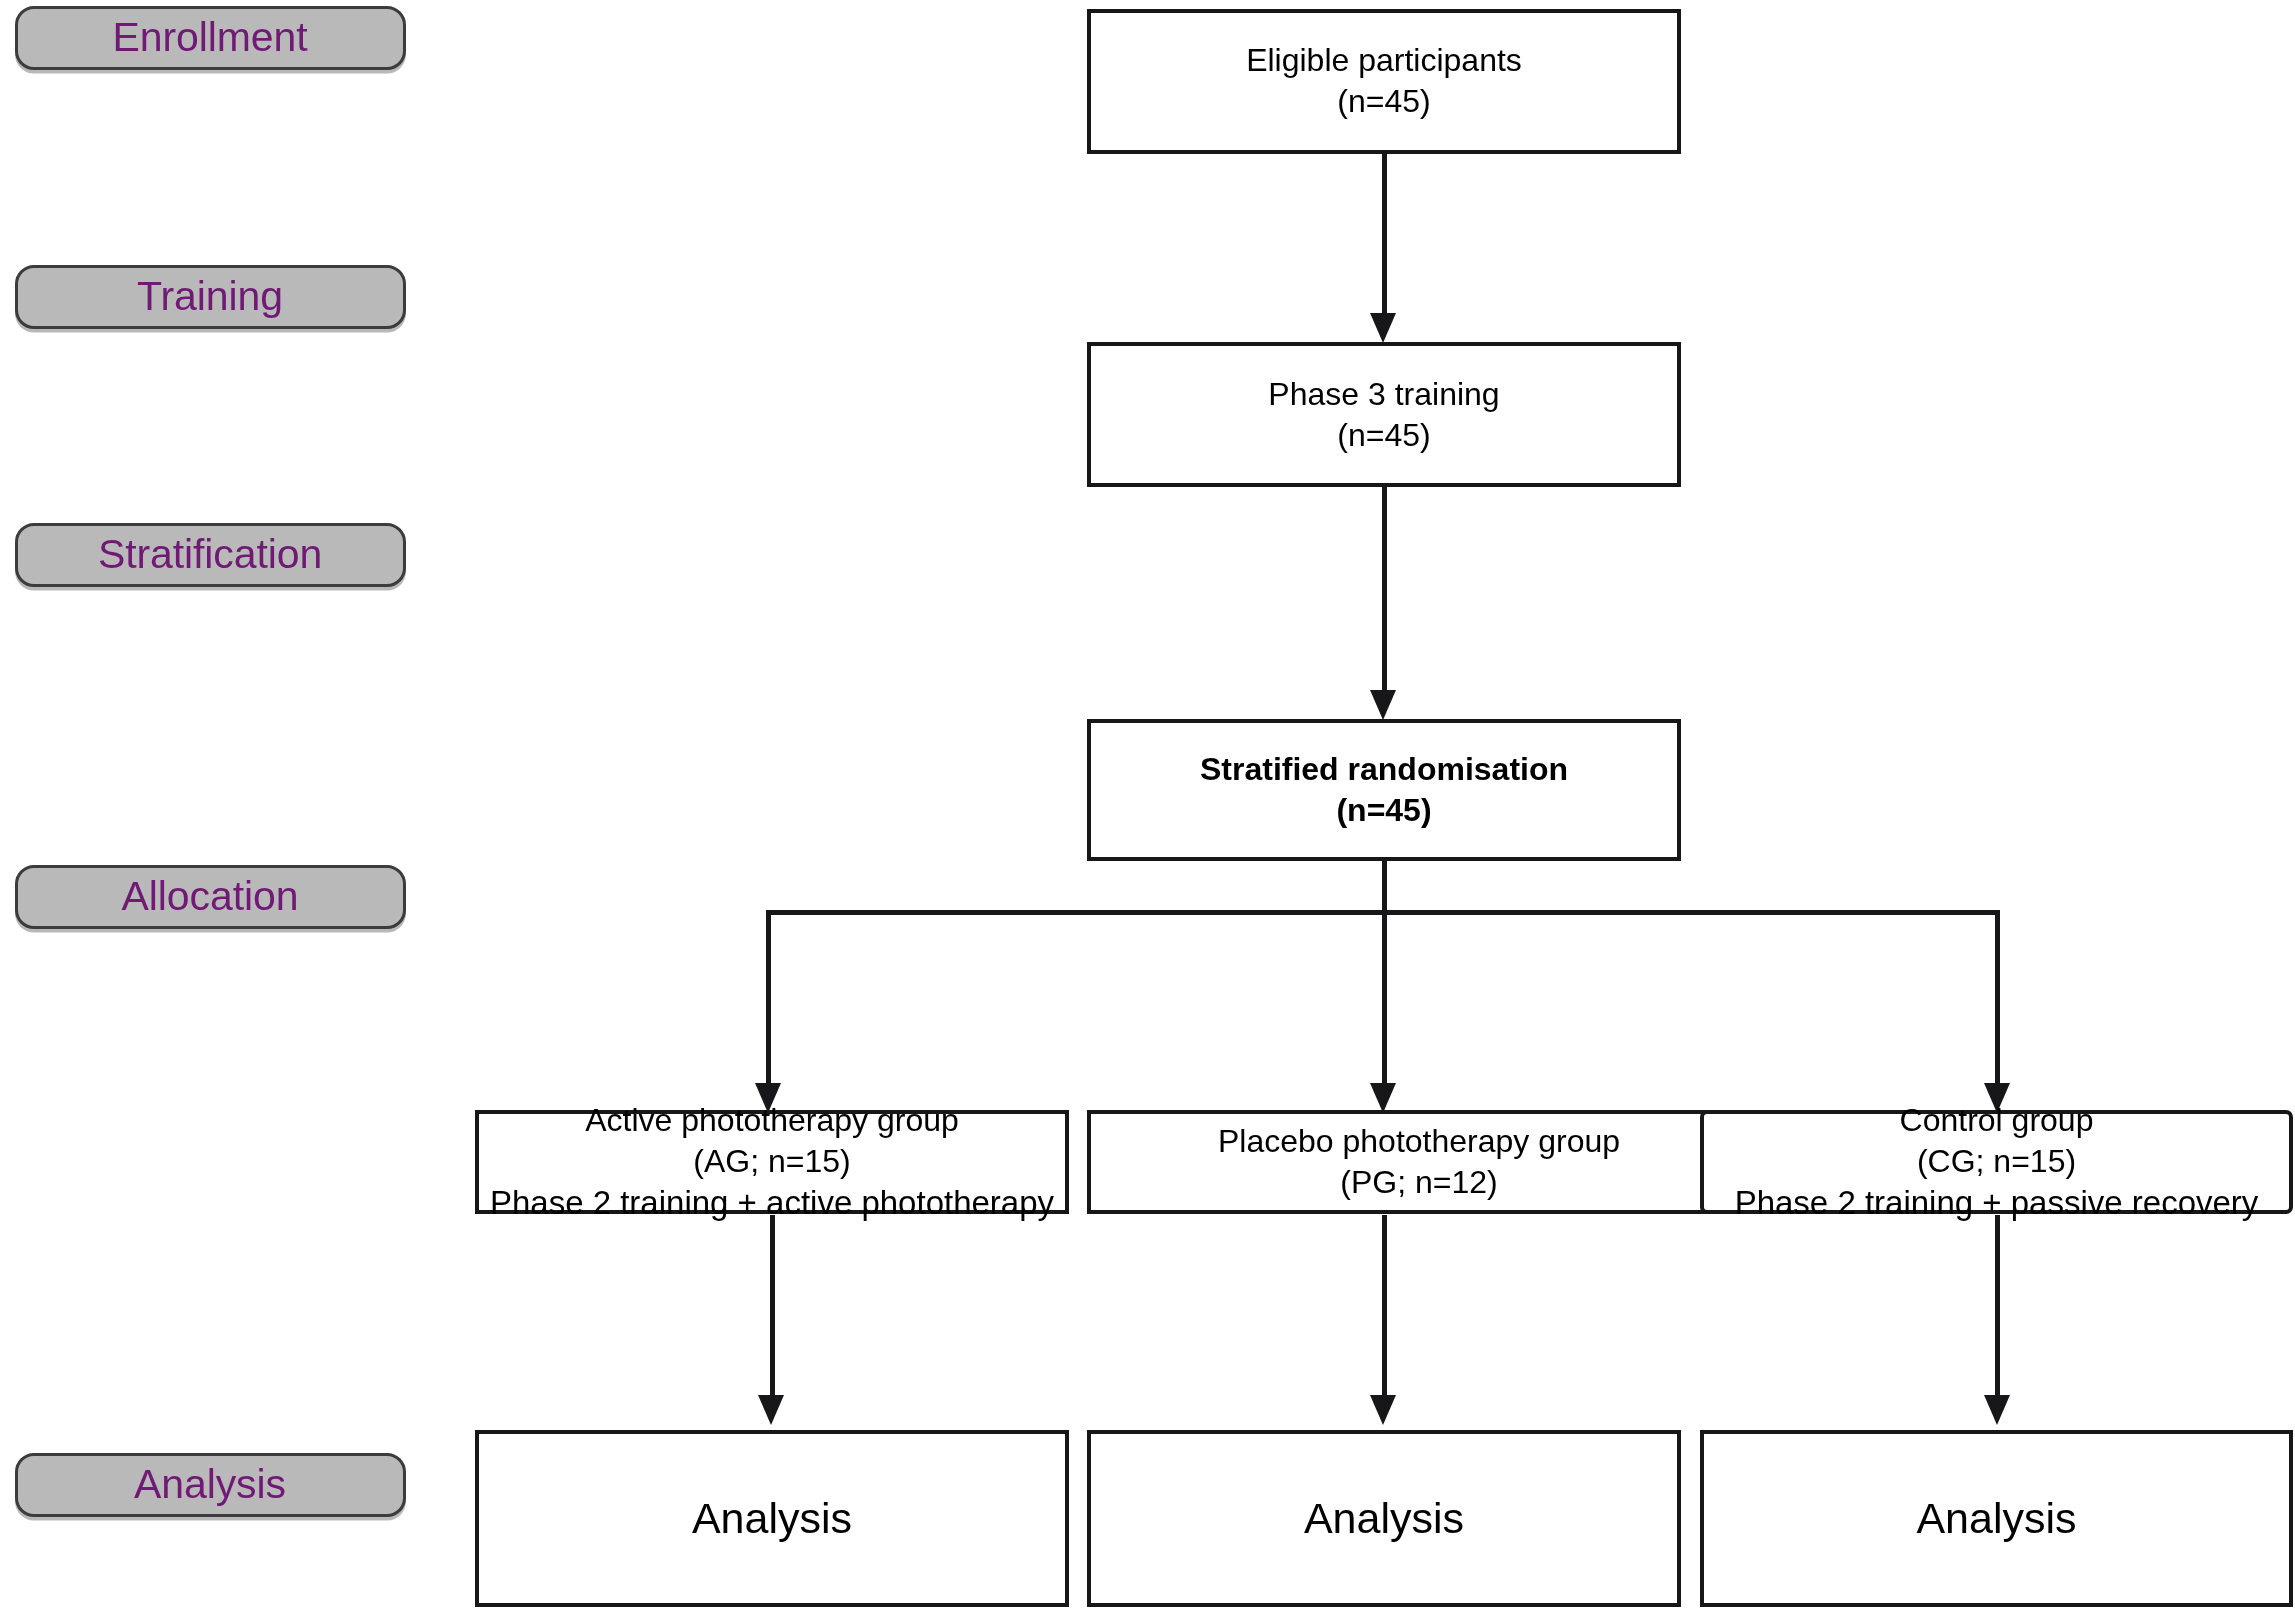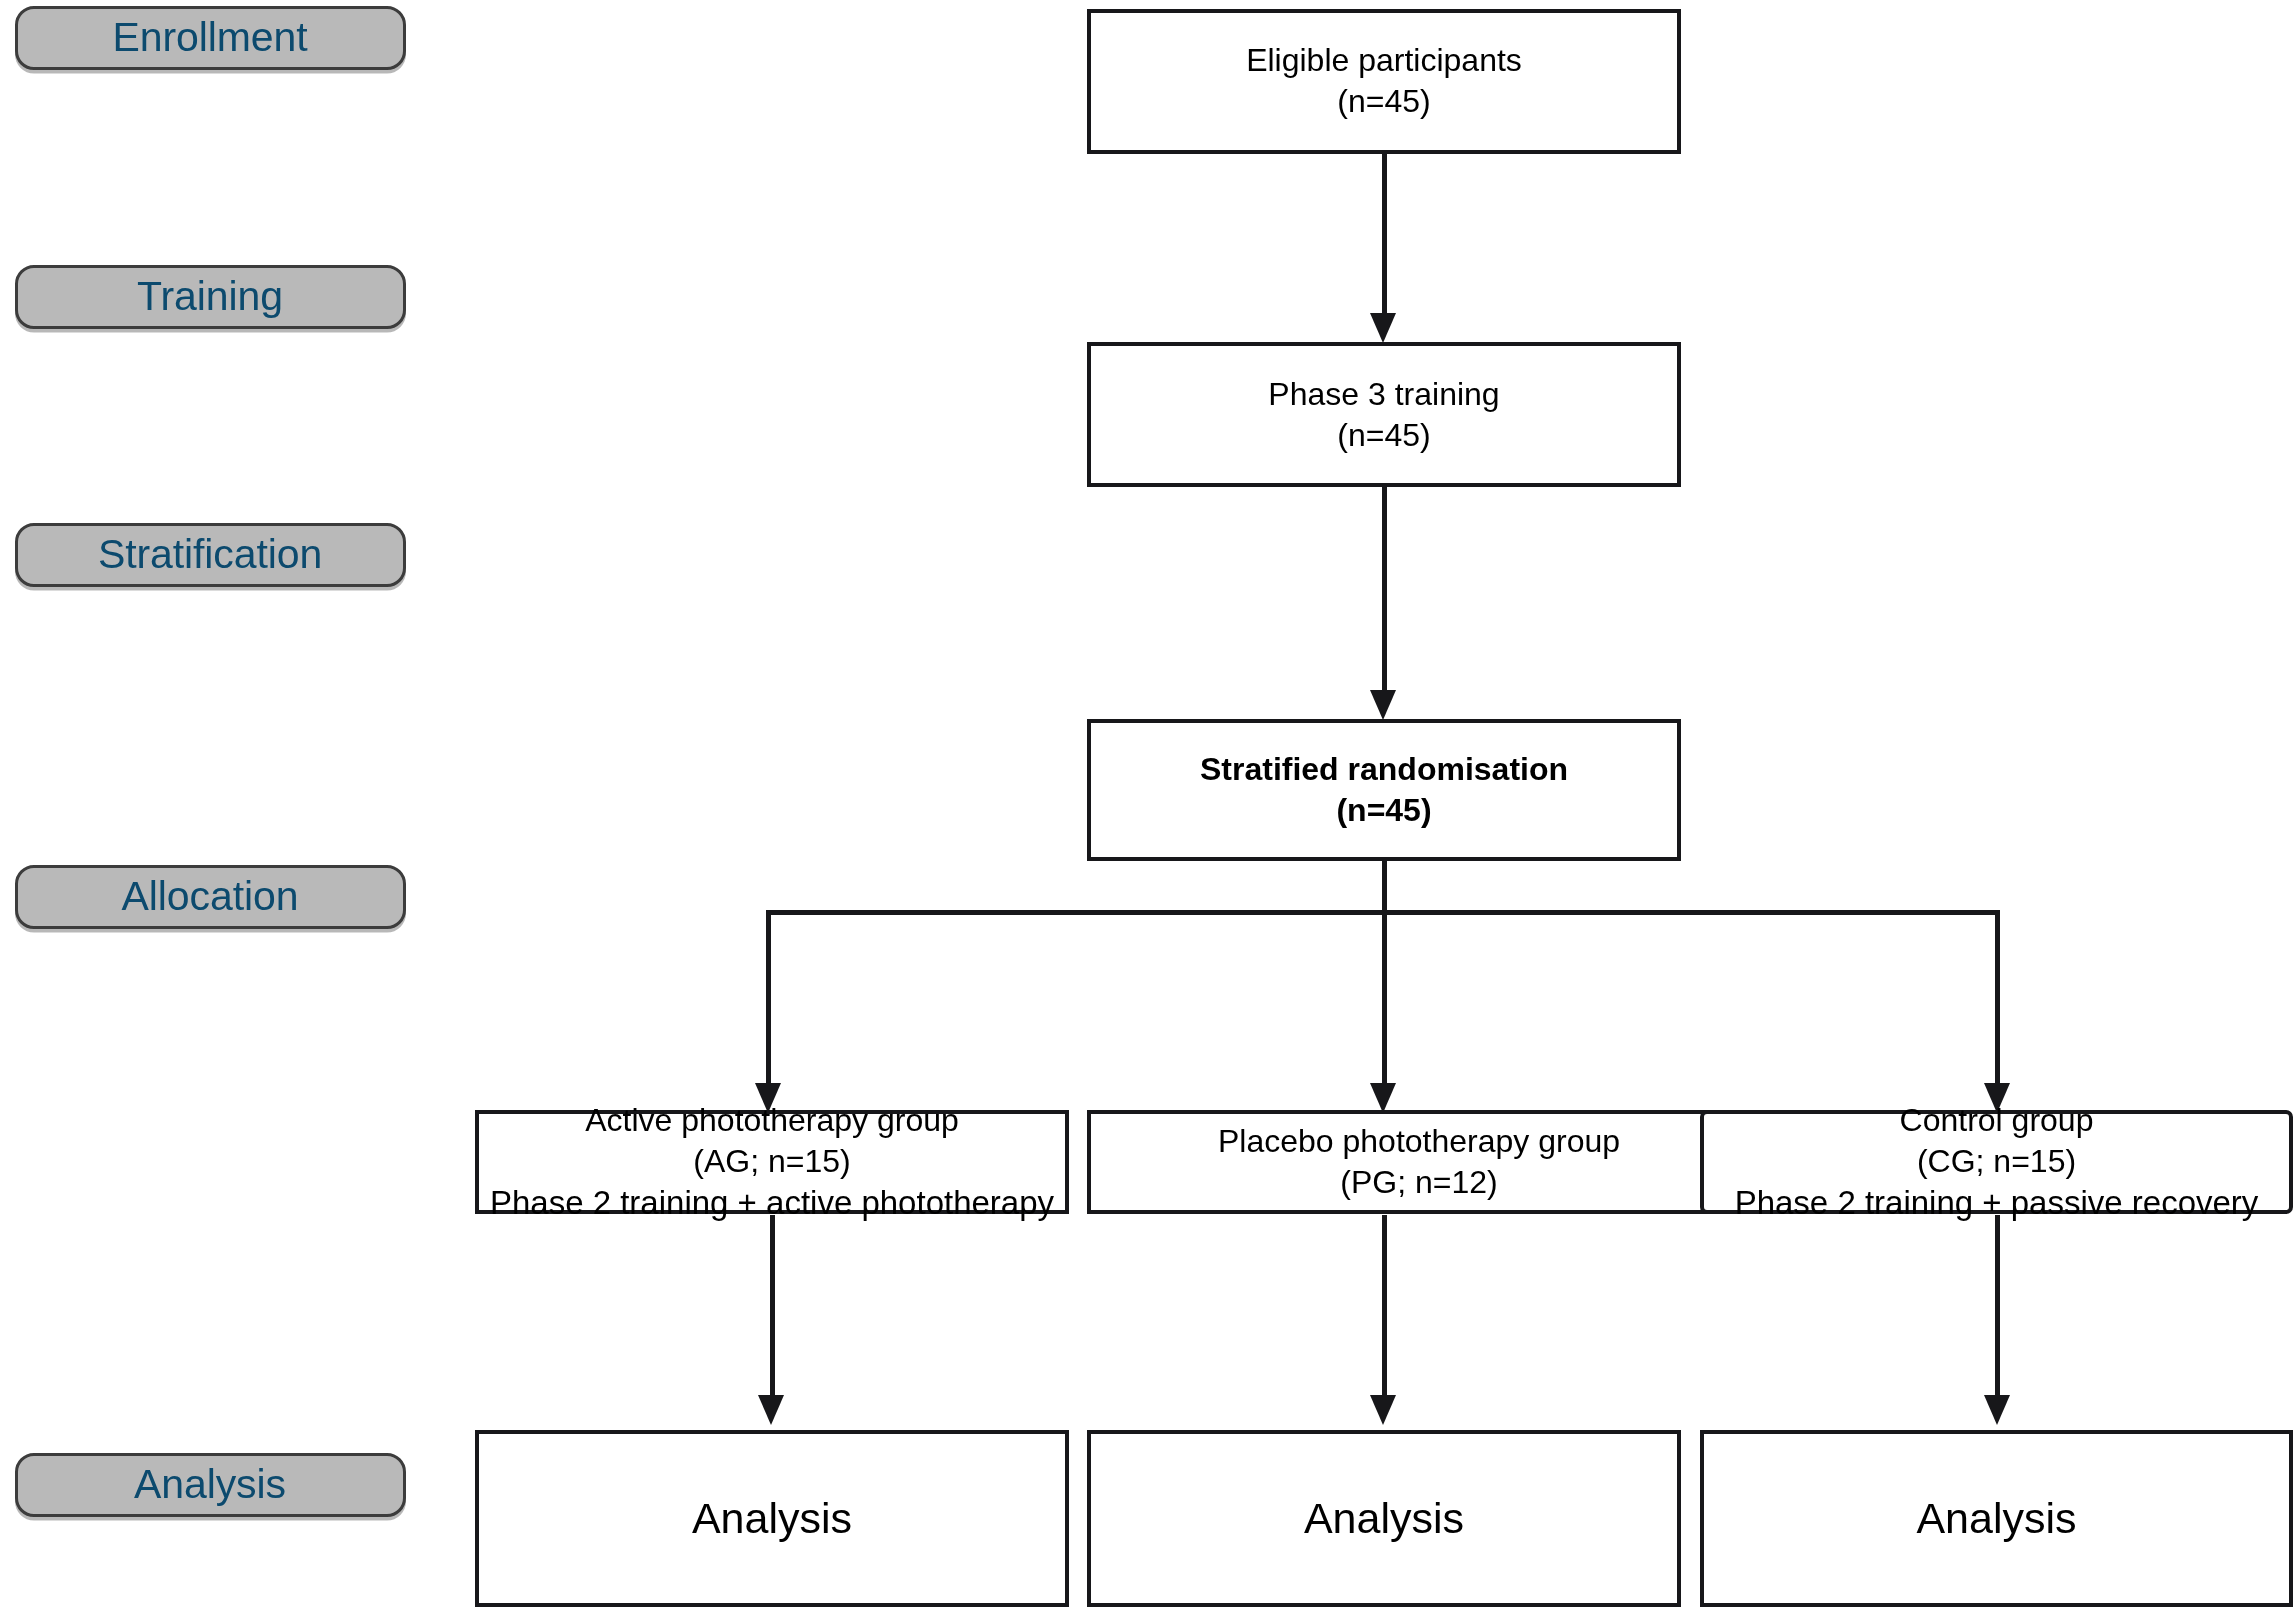--- a/index.html
+++ b/index.html
@@ -25,21 +25,21 @@
     position: absolute;
     box-sizing: border-box;
     background: #b9b9b9;
     border: 3.6px solid #3c3c3c;
     border-radius: 19px;
     box-shadow: 0 3.6px 0 rgba(0,0,0,0.28);
     display: flex;
     align-items: center;
     justify-content: center;
     text-align: center;
-    color: #0c4a6e;
+    color: #701a75;
     font-size: 41px;
     line-height: 1.12;
     letter-spacing: -0.1px;
     padding: 4.3px 10px;
   }
   .phase-label .ptext { display: block; width: 100%; white-space: pre-line; }
 
   
   .flow-box {
     position: absolute;

